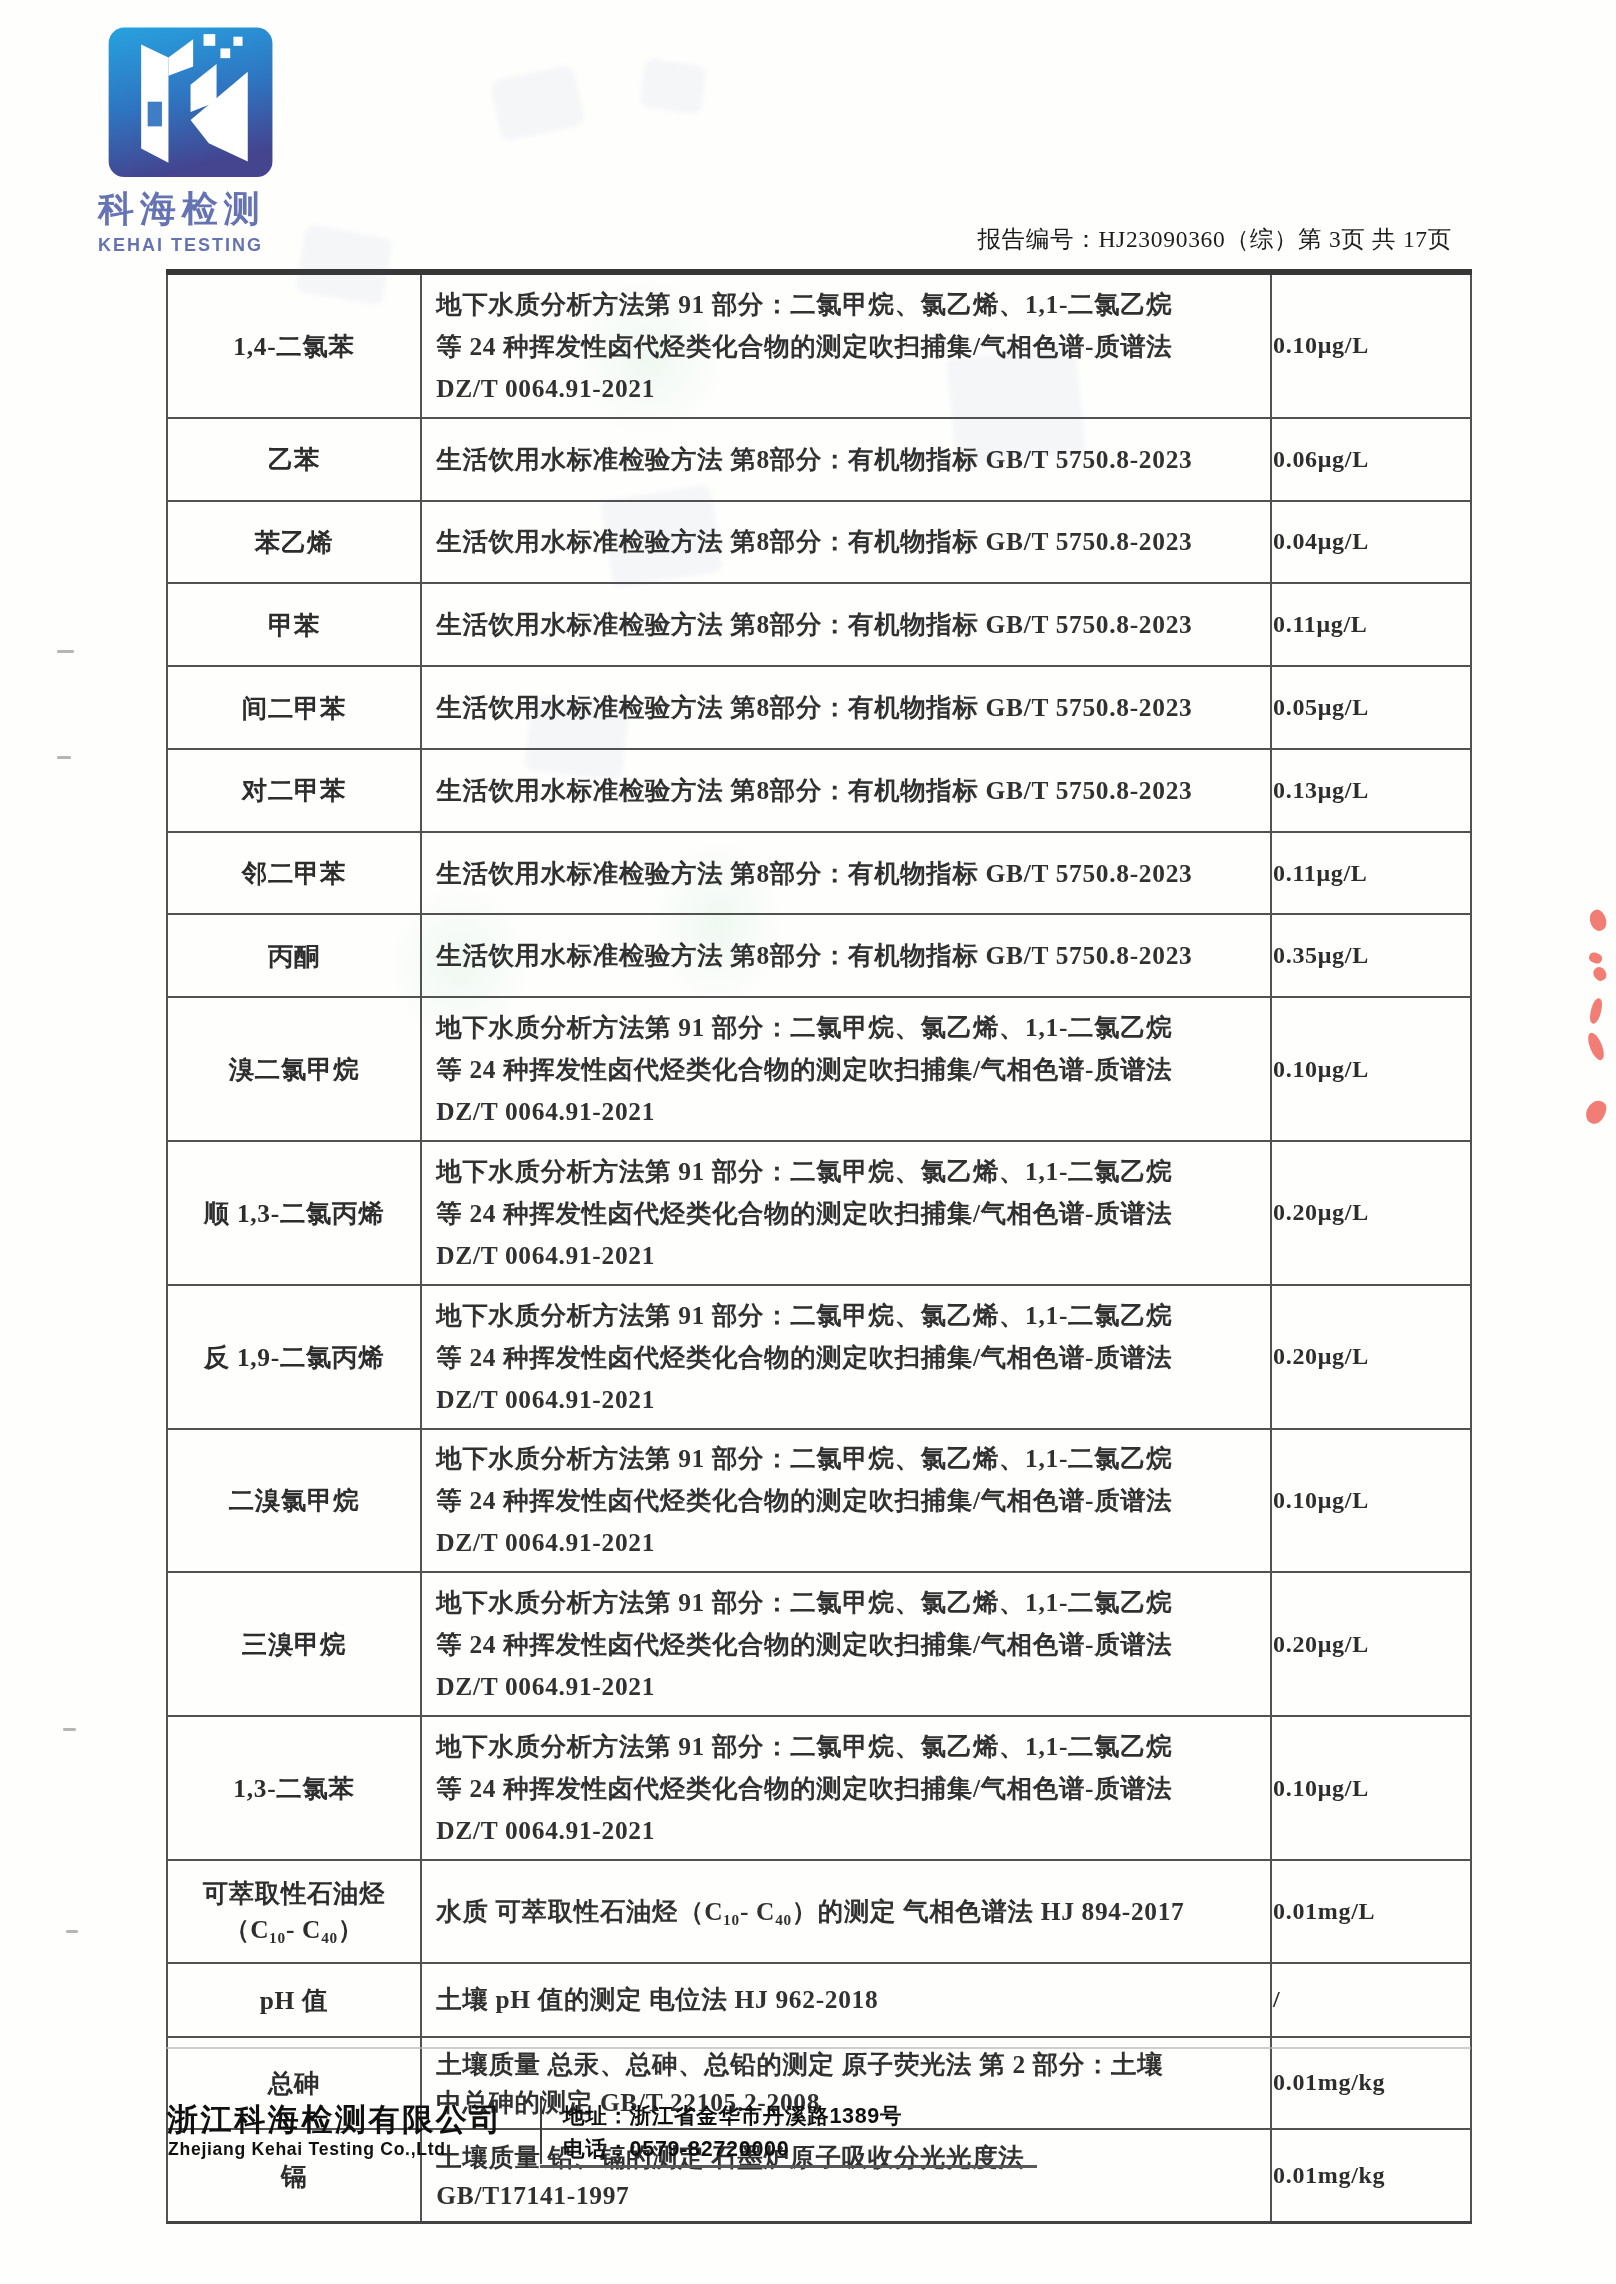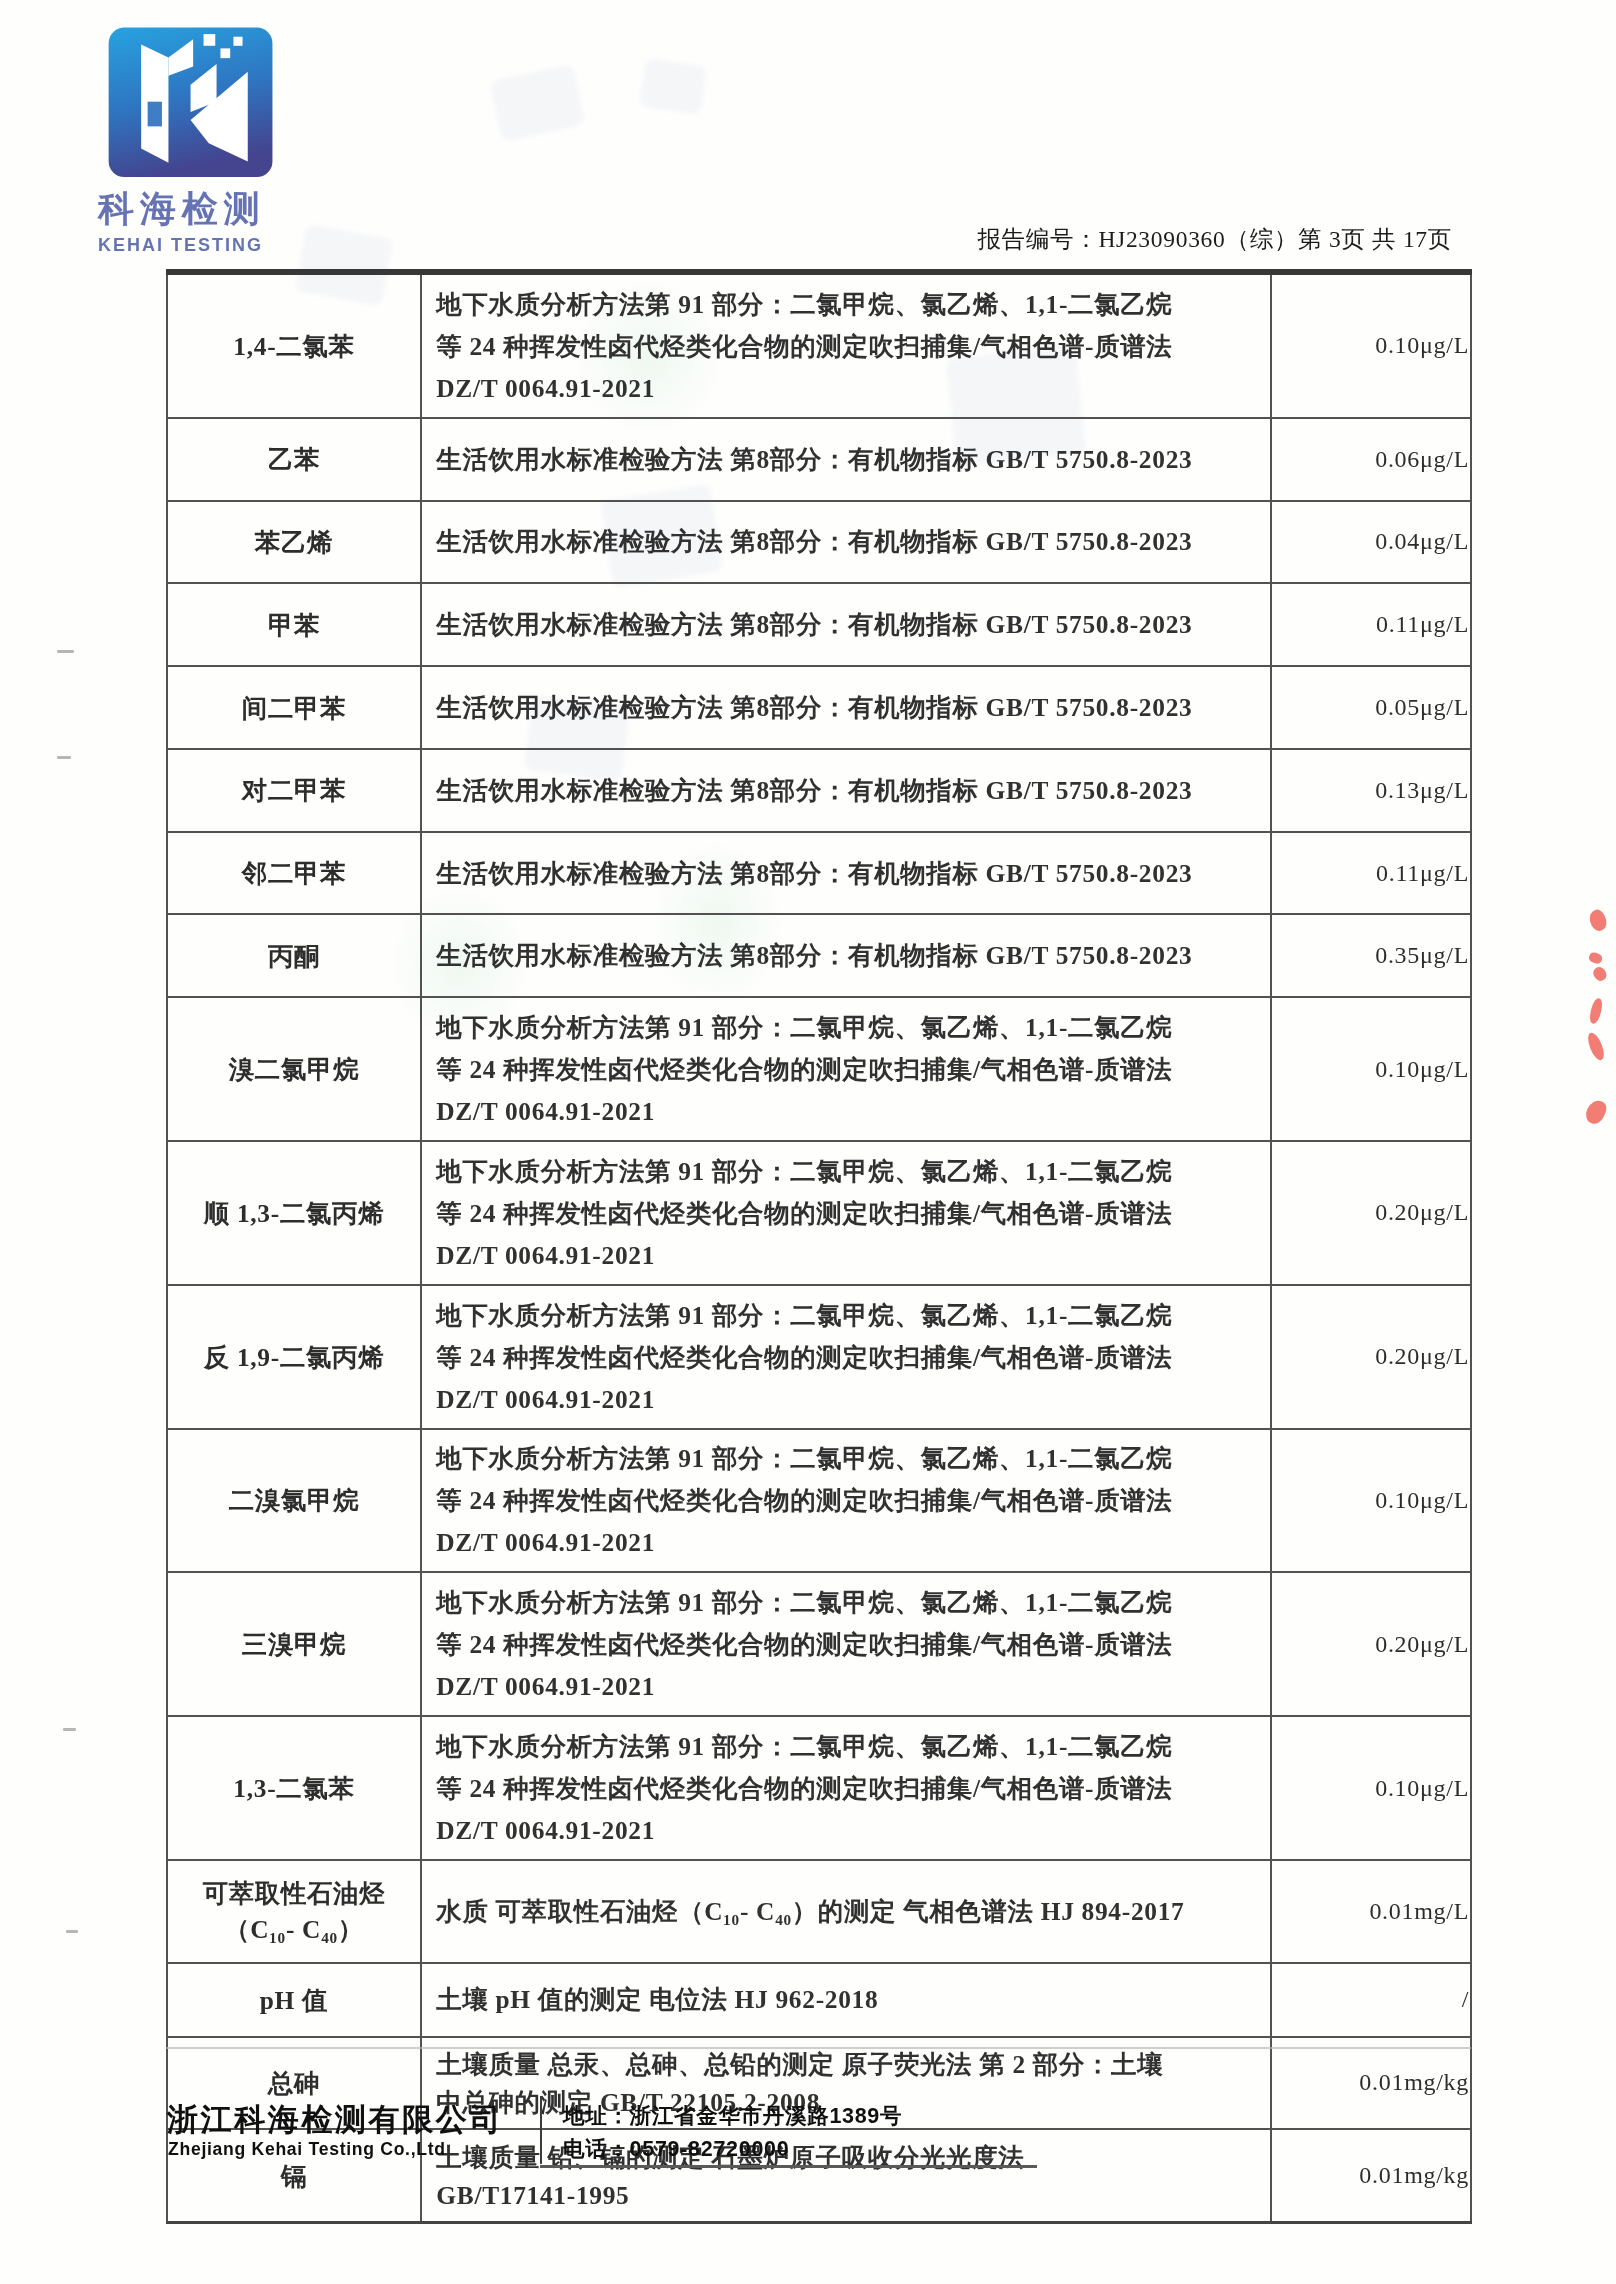--- a/index.html
+++ b/index.html
@@ -17,21 +17,21 @@
              letter-spacing:0.7px;white-space:nowrap;}
   
   table.methods{position:absolute;left:166px;top:269px;width:1305px;border-collapse:collapse;
                 table-layout:fixed;border:2px solid #4b4b4b;border-top:6.5px solid #383838;
                 border-bottom:3.9px solid #434343;}
   table.methods td{border:2px solid #525252;vertical-align:middle;background:transparent;}
   td.param{text-align:center;font-size:25.4px;font-weight:bold;color:#2d2d2d;letter-spacing:0.7px;padding:0 2px;}
   td.param .pline{line-height:36px;}
   td.method{font-size:25.4px;font-weight:bold;color:#313131;padding:3.9px 7.8px 3.9px 14.3px;letter-spacing:0.7px;font-family:Liberation Serif, serif;}
   td.method .mline{line-height:42px;}
-  td.limit{text-align:right;font-size:24px;font-weight:normal;color:#2d2d2d;letter-spacing:0.7px;}
+  td.limit{text-align:left;font-size:24px;font-weight:bold;color:#2d2d2d;letter-spacing:0.7px;}
   tr.tall td{height:134px;}
   tr.single td{height:73px;}
   tr.extract td{height:93px;}
   tr.ph td{height:64px;}
   tr.two td{height:83px;}
   tr.single td.method .mline, tr.ph td.method .mline, tr.extract td.method .mline{line-height:31px;}
   tr.two td.method .mline{line-height:38px;}
   .table-echo{position:absolute;left:166px;top:2047px;width:1305px;height:2px;background:#b9b9b9;opacity:.7;}
   
   .footer{position:absolute;left:0;top:2092px;width:1328px;height:91px;
@@ -264,21 +264,21 @@
             <div class="mline">中总砷的测定 GB/T 22105.2-2008</div>
           </td>
           <td class="limit">0.01mg/kg</td>
         </tr>
         <tr class="two">
           <td class="param">
             <div class="pline">镉</div>
           </td>
           <td class="method">
             <div class="mline">土壤质量 铅、镉的测定 石墨炉原子吸收分光光度法</div>
-            <div class="mline">GB/T17141-1995</div>
+            <div class="mline">GB/T17141-1997</div>
           </td>
           <td class="limit">0.01mg/kg</td>
         </tr>
       </tbody>
   </table>
   <div class="table-echo"></div>
 
   <div class="stamp" style="left:1590px;top:910px;width:15.6px;height:21px;border-radius:60% 40% 55% 45%;transform:rotate(-28deg);"></div>
   <div class="stamp" style="left:1589px;top:953px;width:13px;height:10.4px;border-radius:40%;transform:rotate(18deg);"></div>
   <div class="stamp" style="left:1594px;top:967px;width:11.7px;height:14.3px;border-radius:45%;transform:rotate(-35deg);"></div>

